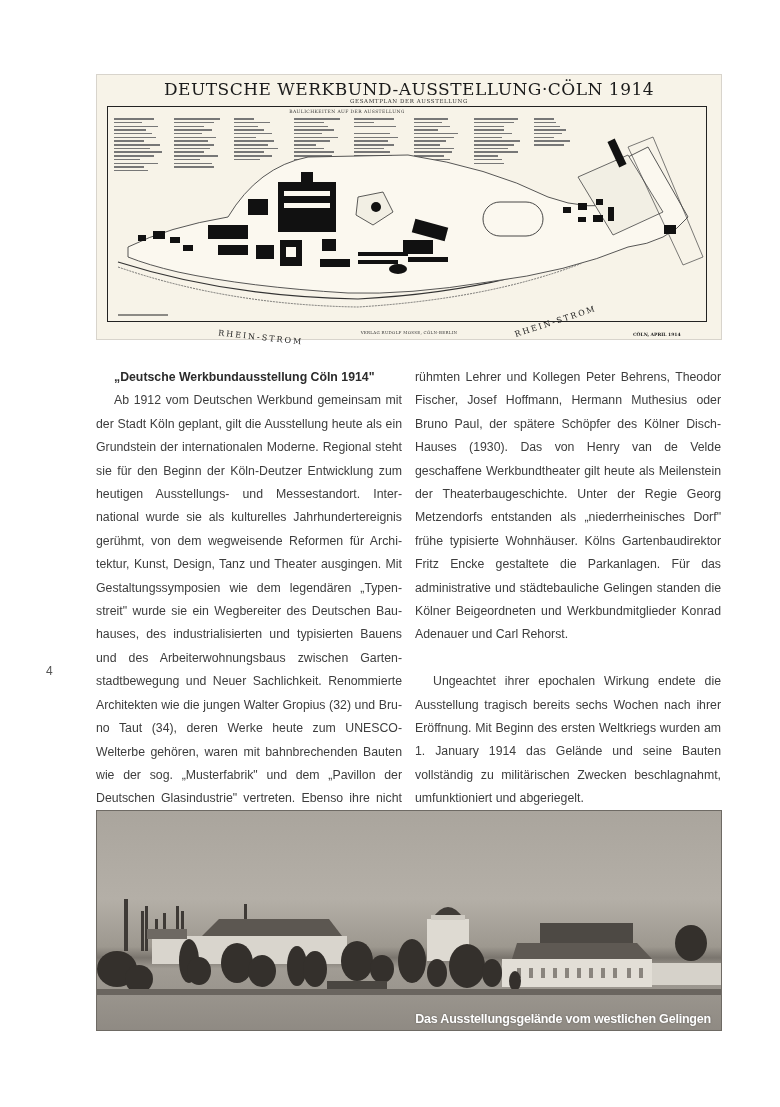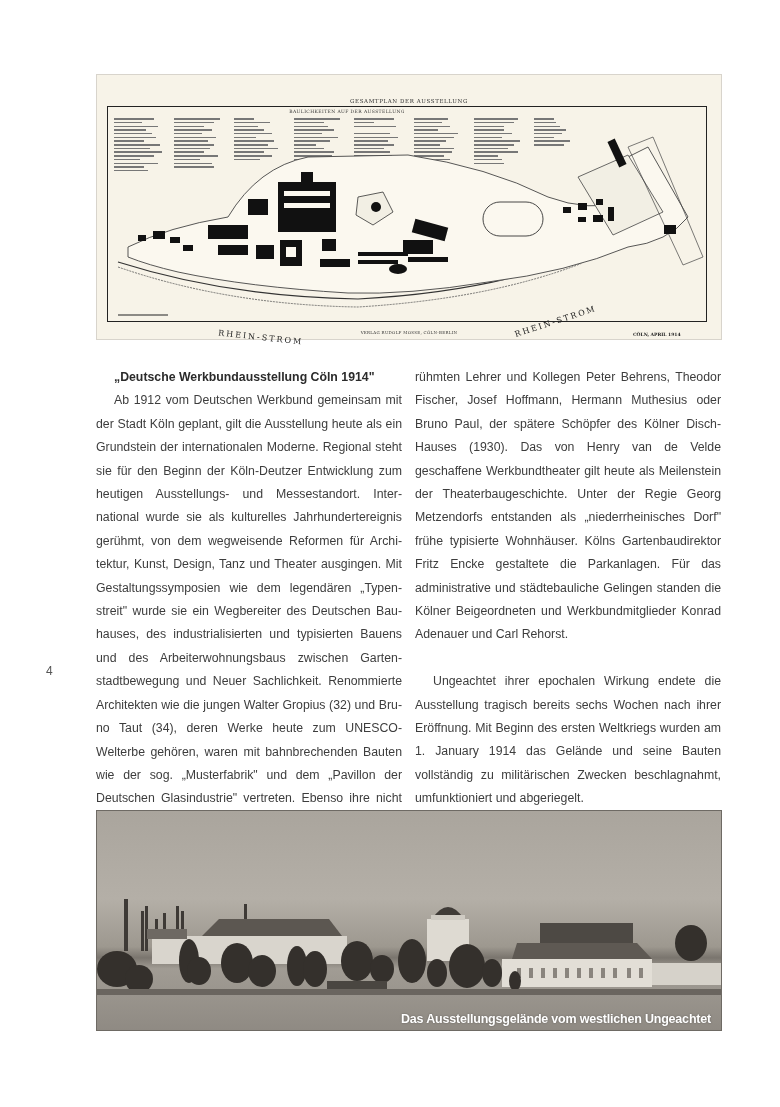--- a/index.html
+++ b/index.html
@@ -34,20 +34,21 @@
   
   .photo { position:absolute; left:96px; top:810px; width:626px; height:221px; border:1px solid #6e6a64; box-sizing:border-box; overflow:hidden;
            background: linear-gradient(#aaa59d 0%, #b4afa7 40%, #9d988f 62%, #7a756e 67%, #a19c94 72%, #8f8a83 100%); }
   .photo svg { position:absolute; left:0; top:0; }
   .caption { position:absolute; right:10px; bottom:4px; font-size:12.5px; font-weight:bold; color:#ffffff; letter-spacing:-0.2px; text-shadow:0 0 2px rgba(0,0,0,0.35); white-space:nowrap; }
 </style>
 </head>
 <body>
 
 <div class="map">
+  <div class="map-title">DEUTSCHE WERKBUND-AUSSTELLUNG·CÖLN 1914</div>
   <div class="map-sub">GESAMTPLAN DER AUSSTELLUNG</div>
   <div class="map-frame">
     <div class="map-legend-head">BAULICHKEITEN AUF DER AUSSTELLUNG</div>
 
     <div class="legend-col" style="left:6px">
       <div class="legend-line" style="width:40px"></div>
         <div class="legend-line" style="width:28px"></div>
         <div class="legend-line" style="width:44px"></div>
         <div class="legend-line" style="width:32px"></div>
         <div class="legend-line" style="width:38px"></div>
@@ -293,14 +294,14 @@
       <ellipse cx="370" cy="155" rx="18" ry="22"></ellipse>
         <ellipse cx="395" cy="162" rx="10" ry="14"></ellipse>
       <ellipse cx="418" cy="170" rx="6" ry="10"></ellipse>
         <ellipse cx="594" cy="132" rx="16" ry="18"></ellipse>
     </g>
 
     <rect x="230" y="170" width="60" height="10" fill="#4a4641"></rect>
 
     <rect x="0" y="178" width="626" height="6" fill="#6a655f"></rect>
   </svg>
-  <div class="caption">Das Ausstellungsgelände vom westlichen Ungeachtet</div>
+  <div class="caption">Das Ausstellungsgelände vom westlichen Gelingen</div>
 </div>
 
 </body></html>

